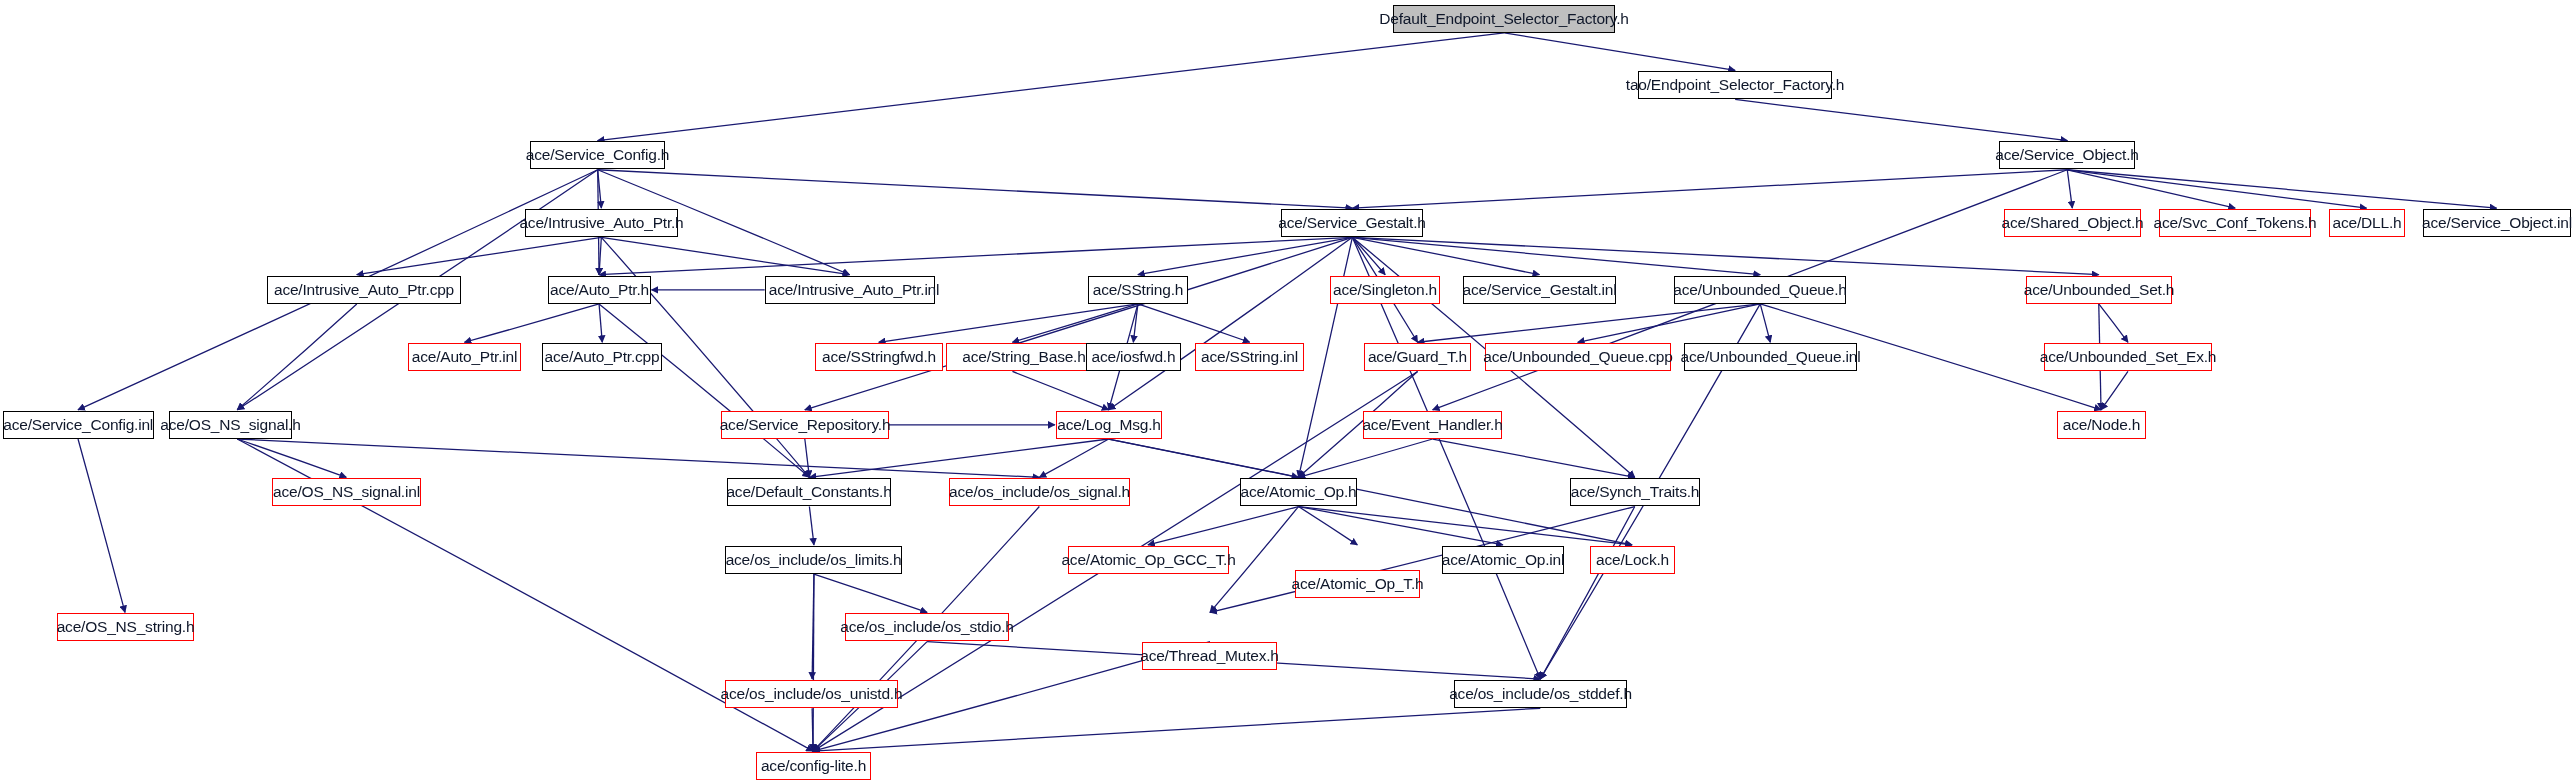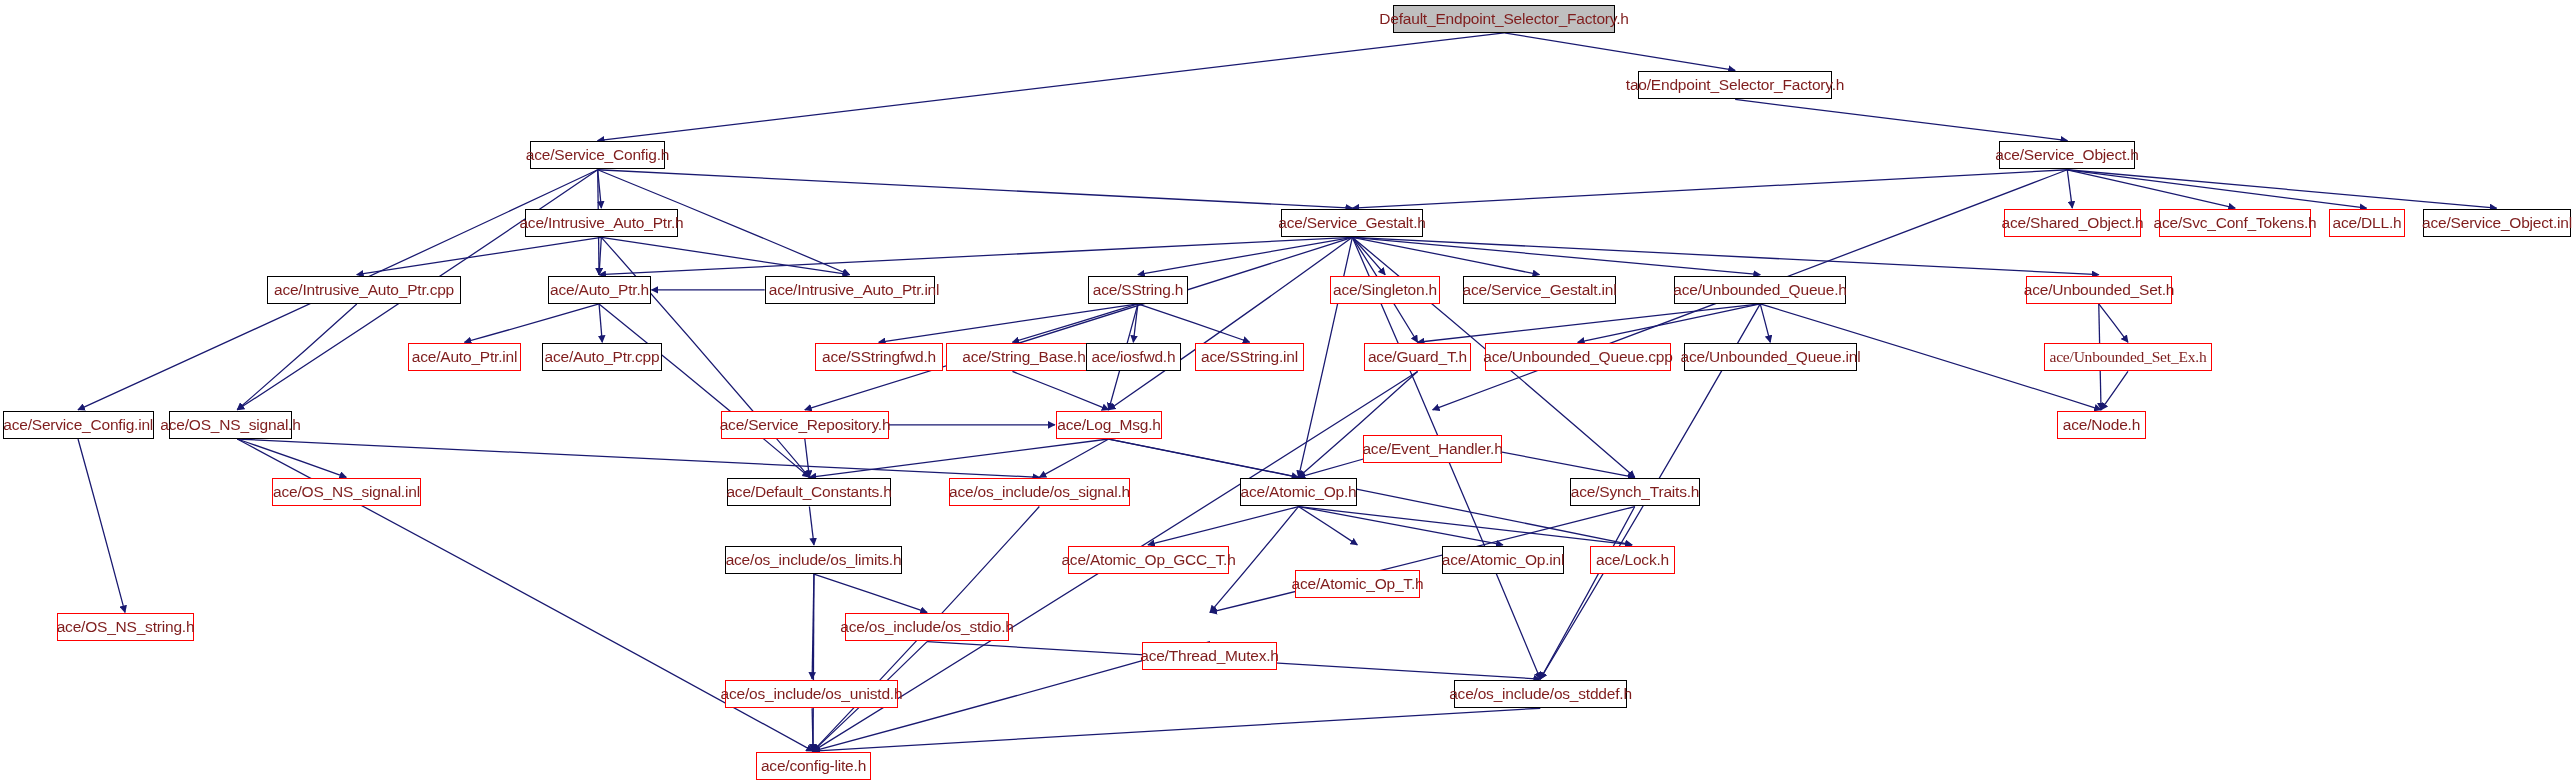--- a/index.html
+++ b/index.html
@@ -32,21 +32,21 @@
     height: 784px;
   }
   .node {
     position: absolute;
     box-sizing: border-box;
     display: flex;
     align-items: center;
     justify-content: center;
     border: 0.9px solid #000000;
     background: #ffffff;
-    color: #7f1d1d;
+    color: #0f172a;
     font-size: 15.5px;
     line-height: 1;
     letter-spacing: -0.2px;
     white-space: nowrap;
     height: 28px;
     cursor: default;
   }
   .node.red {
     border-color: #ff0000;
   }
@@ -227,36 +227,36 @@
       </div>
       <div class="node red" style="left: 1364px; top: 343px; width: 107px;">
         <span class="node-label">ace/Guard_T.h</span>
       </div>
       <div class="node red" style="left: 1485px; top: 343px; width: 186px;">
         <span class="node-label">ace/Unbounded_Queue.cpp</span>
       </div>
       <div class="node" style="left: 1684px; top: 343px; width: 173px;">
         <span class="node-label">ace/Unbounded_Queue.inl</span>
       </div>
-      <div class="node red" style="left: 2044px; top: 343px; width: 168px; font-family: Liberation Serif, serif;">
+      <div class="node red" style="left: 2044px; top: 343px; width: 168px;">
         <span class="node-label">ace/Unbounded_Set_Ex.h</span>
       </div>
       <div class="node" style="left: 2.7px; top: 411px; width: 151px;">
         <span class="node-label">ace/Service_Config.inl</span>
       </div>
       <div class="node" style="left: 169px; top: 411px; width: 123px;">
         <span class="node-label">ace/OS_NS_signal.h</span>
       </div>
       <div class="node red" style="left: 721px; top: 411px; width: 168px;">
         <span class="node-label">ace/Service_Repository.h</span>
       </div>
       <div class="node red" style="left: 1056px; top: 411px; width: 106px;">
         <span class="node-label">ace/Log_Msg.h</span>
       </div>
-      <div class="node red" style="left: 1363px; top: 411px; width: 139px; margin-top: 24px;">
+      <div class="node red" style="left: 1363px; top: 411px; width: 139px;">
         <span class="node-label">ace/Event_Handler.h</span>
       </div>
       <div class="node red" style="left: 2057px; top: 411px; width: 89px;">
         <span class="node-label">ace/Node.h</span>
       </div>
       <div class="node red" style="left: 272px; top: 478px; width: 149px;">
         <span class="node-label">ace/OS_NS_signal.inl</span>
       </div>
       <div class="node" style="left: 727px; top: 478px; width: 164px;">
         <span class="node-label">ace/Default_Constants.h</span>

